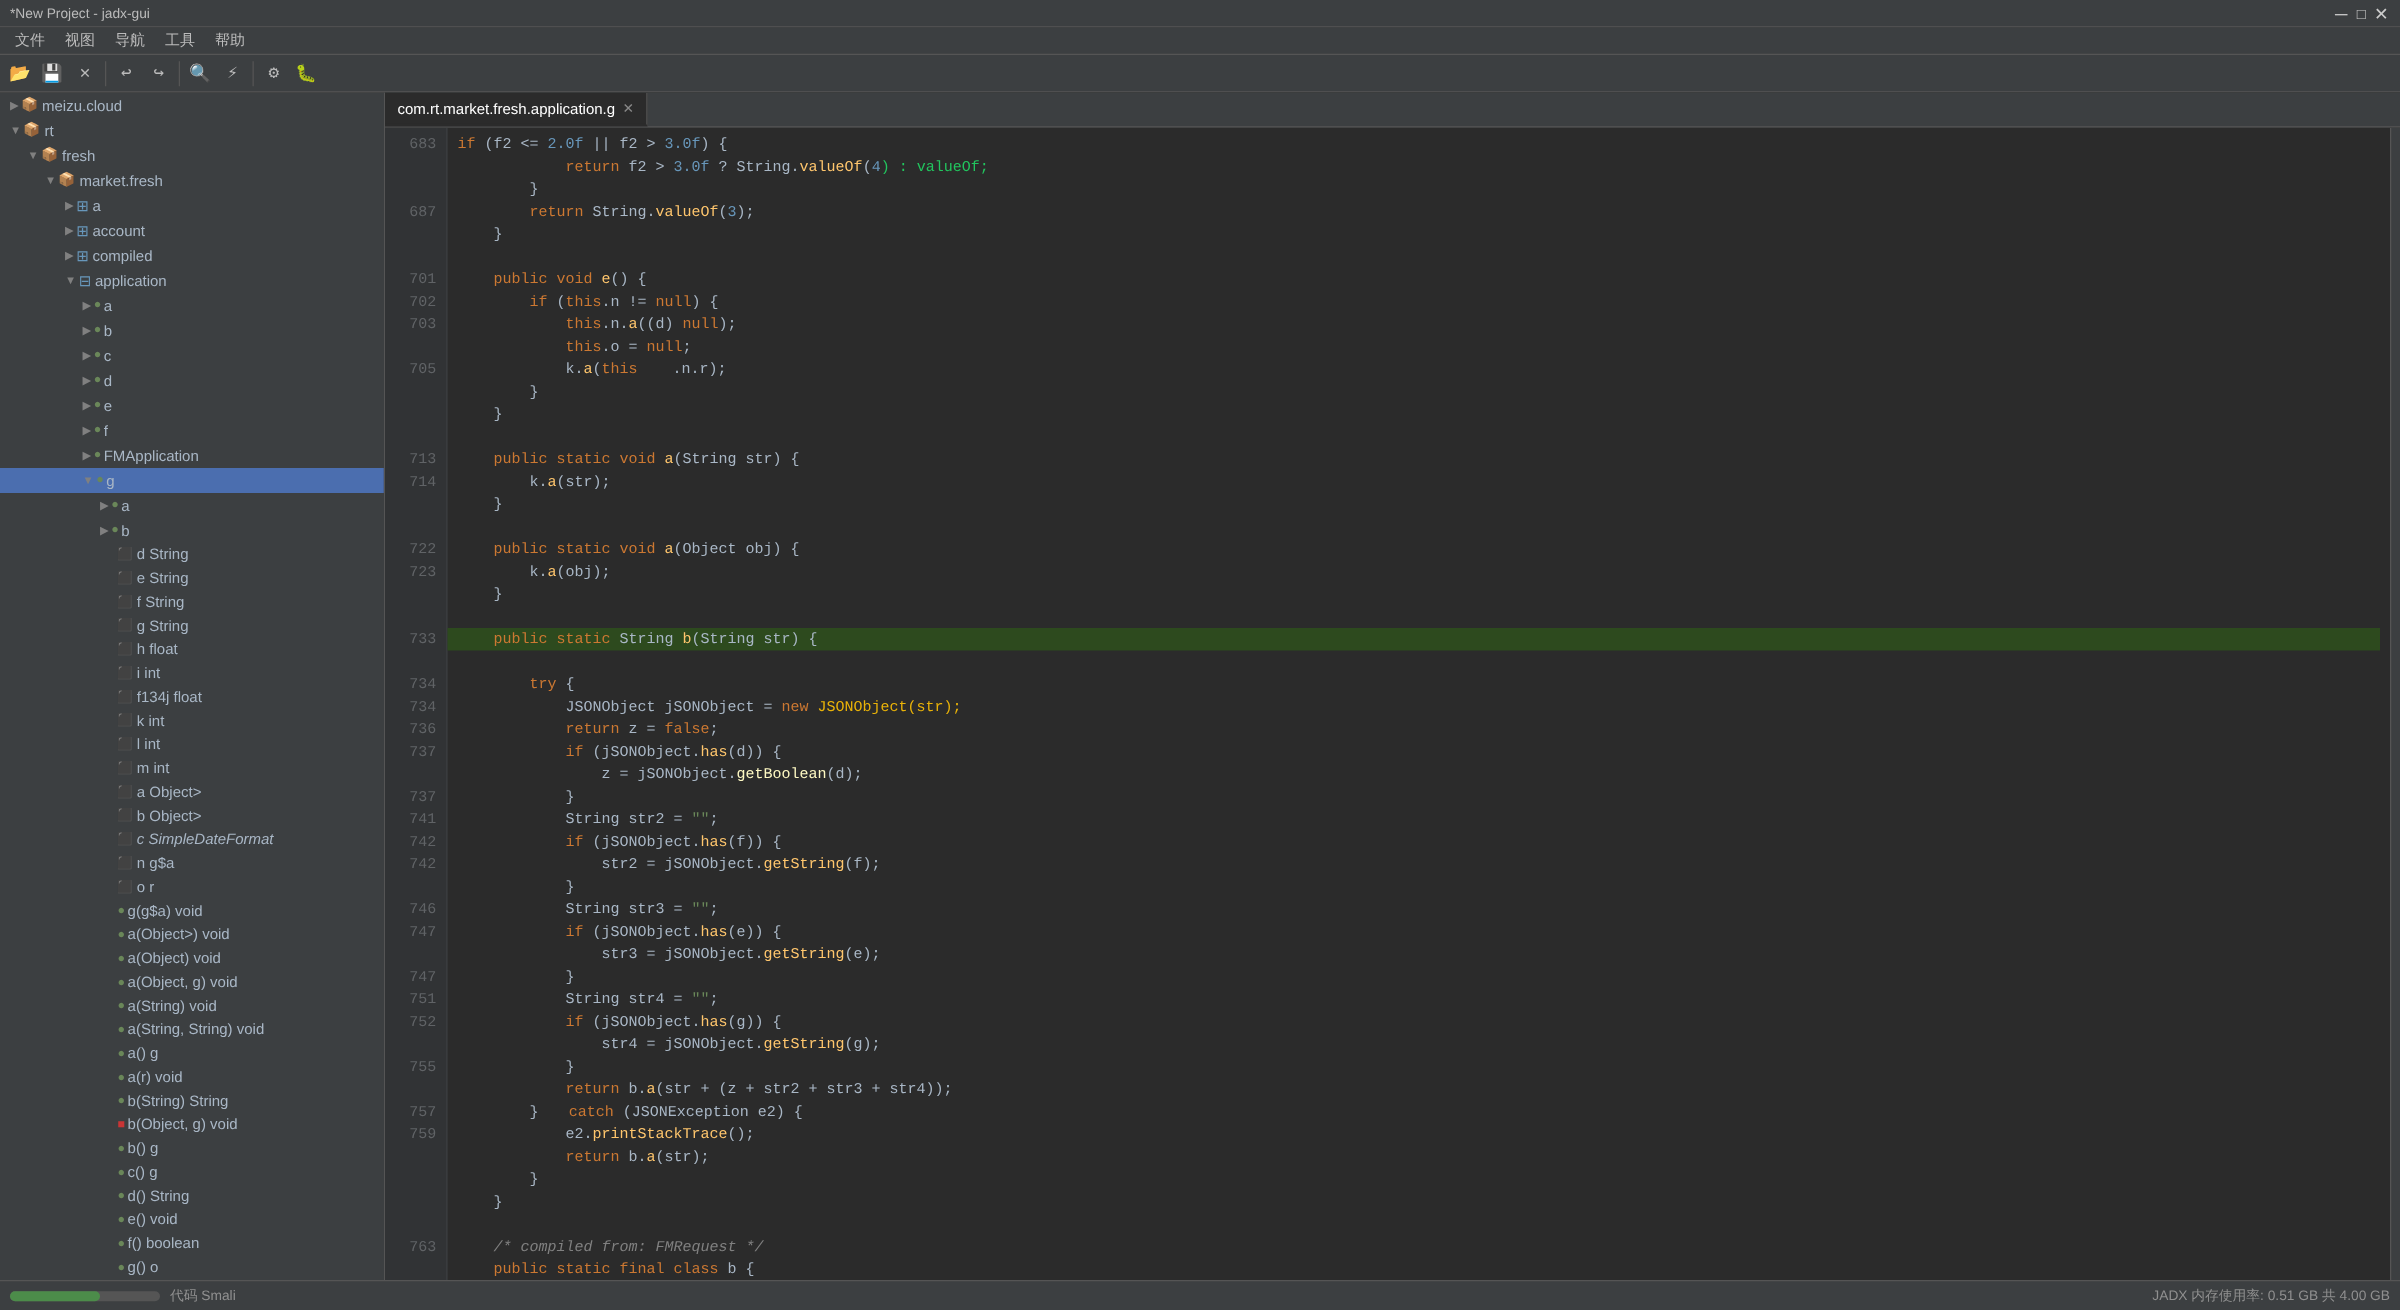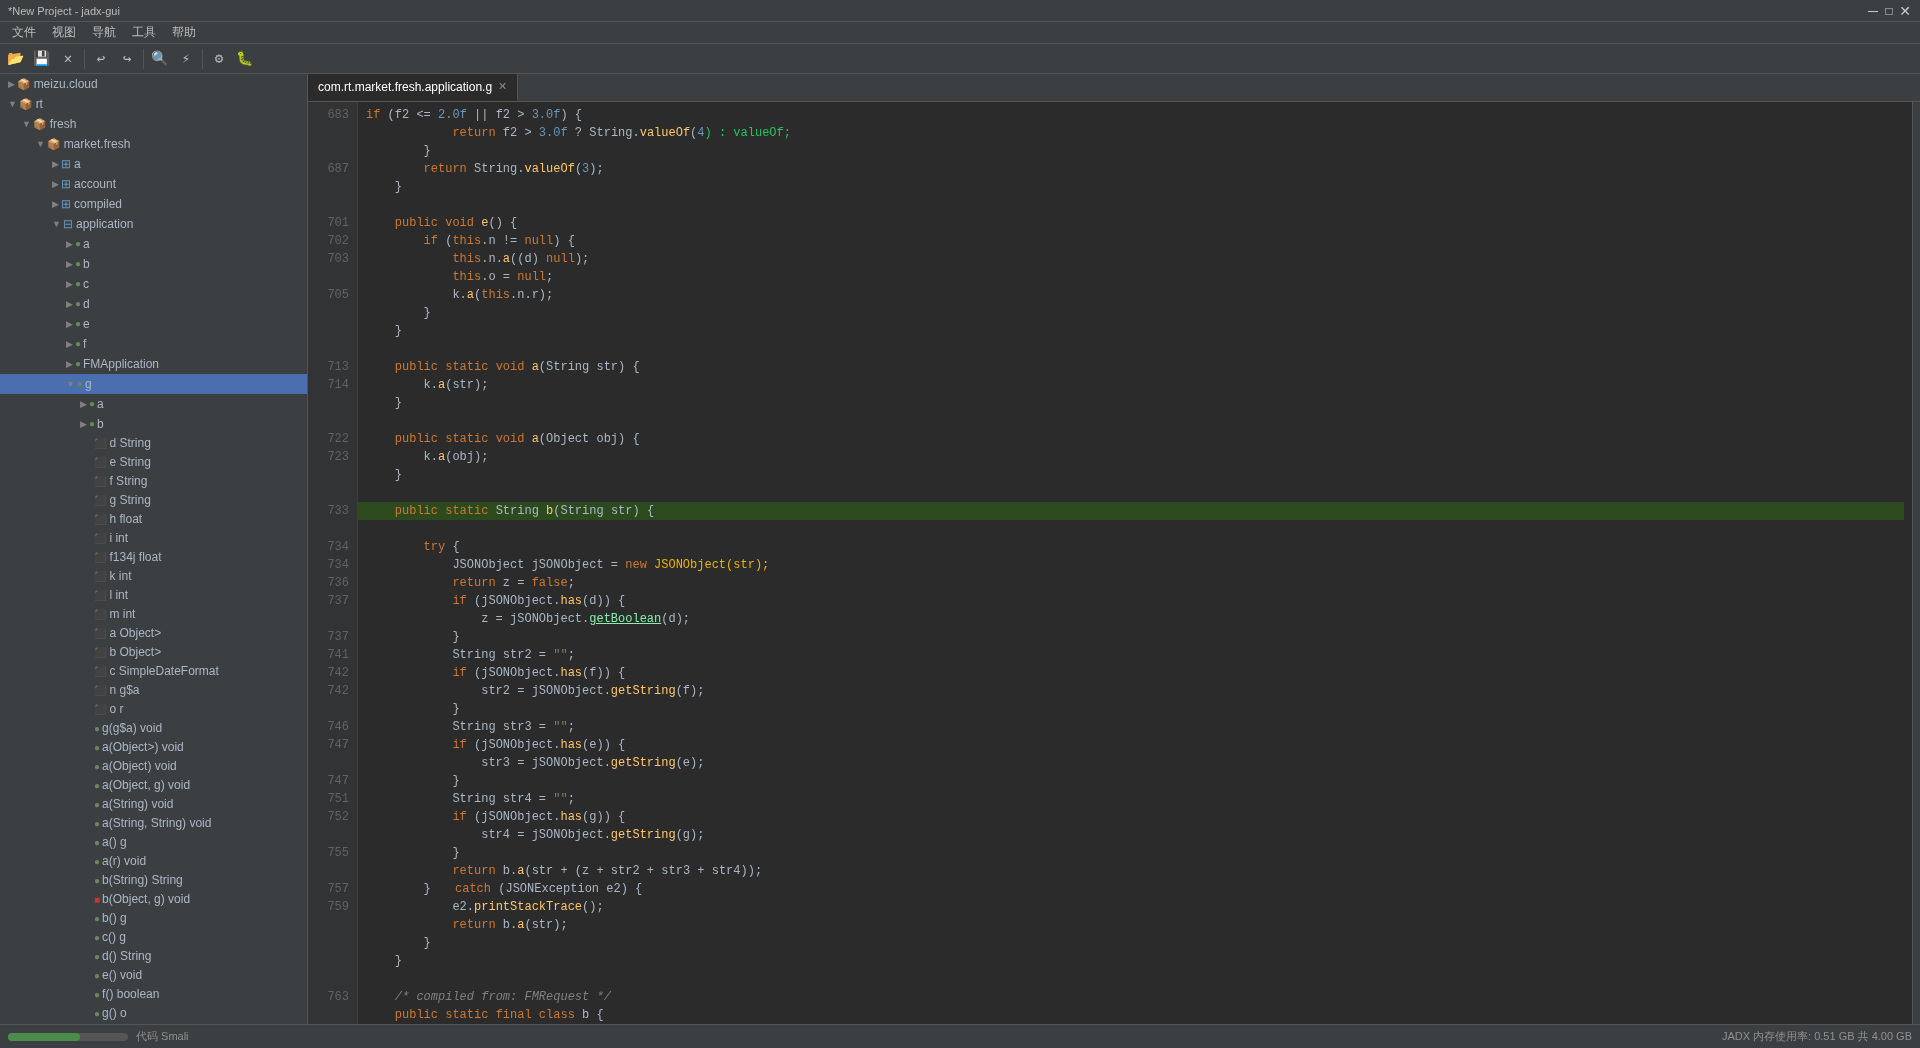--- a/index.html
+++ b/index.html
@@ -470,21 +470,21 @@
       <span style="color:#a9b7c6;">a Object&gt;</span>
     </div>
     <div class="method-item">
       <span style="width:90px;display:inline-block;"></span>
       <span style="color:#9876aa;margin-right:3px;font-size:10px;">⬛</span>
       <span style="color:#a9b7c6;">b Object&gt;</span>
     </div>
     <div class="method-item">
       <span style="width:90px;display:inline-block;"></span>
       <span style="color:#9876aa;margin-right:3px;font-size:10px;">⬛</span>
-      <span style="color:#a9b7c6;">c SimpleDateFormat</span>
+      <span style="color:#a9b7c6;font-style:italic;">c SimpleDateFormat</span>
     </div>
     <div class="method-item">
       <span style="width:90px;display:inline-block;"></span>
       <span style="color:#9876aa;margin-right:3px;font-size:10px;">⬛</span>
       <span style="color:#a9b7c6;">n g$a</span>
     </div>
     <div class="method-item">
       <span style="width:90px;display:inline-block;"></span>
       <span style="color:#9876aa;margin-right:3px;font-size:10px;">⬛</span>
       <span style="color:#a9b7c6;">o r</span>
@@ -643,38 +643,38 @@
       <div id="code-content"><span style="color:#cc7832;">if</span> <span style="color:#a9b7c6;">(f2 &lt;= </span><span style="color:#6897bb;">2.0f</span><span style="color:#a9b7c6;"> || f2 &gt; </span><span style="color:#6897bb;">3.0f</span><span style="color:#a9b7c6;">) {</span>
             <span style="color:#cc7832;">return</span> <span style="color:#a9b7c6;">f2 &gt; </span><span style="color:#6897bb;">3.0f</span><span style="color:#a9b7c6;"> ? String.</span><span style="color:#ffc66d;">valueOf</span><span style="color:#a9b7c6;">(</span><span style="color:#6897bb;">4</span><span style="color:#22c55e;">) : valueOf;</span>
         <span style="color:#a9b7c6;">}</span>
         <span style="color:#cc7832;">return</span> <span style="color:#a9b7c6;">String.</span><span style="color:#ffc66d;">valueOf</span><span style="color:#a9b7c6;">(</span><span style="color:#6897bb;">3</span><span style="color:#a9b7c6;">);</span>
     <span style="color:#a9b7c6;">}</span>
 
     <span style="color:#cc7832;">public void</span> <span style="color:#ffc66d;">e</span><span style="color:#a9b7c6;">() {</span>
         <span style="color:#cc7832;">if</span> <span style="color:#a9b7c6;">(</span><span style="color:#cc7832;">this</span><span style="color:#a9b7c6;">.n != </span><span style="color:#cc7832;">null</span><span style="color:#a9b7c6;">) {</span>
             <span style="color:#cc7832;">this</span><span style="color:#a9b7c6;">.n.</span><span style="color:#ffc66d;">a</span><span style="color:#a9b7c6;">((d) </span><span style="color:#cc7832;">null</span><span style="color:#a9b7c6;">);</span>
             <span style="color:#cc7832;">this</span><span style="color:#a9b7c6;">.o = </span><span style="color:#cc7832;">null</span><span style="color:#a9b7c6;">;</span>
-            <span style="color:#a9b7c6;">k.</span><span style="color:#ffc66d;">a</span><span style="color:#a9b7c6;">(</span><span style="color:#cc7832;">this</span><span style="color:#a9b7c6;">.n.r);</span>
+            <span style="color:#a9b7c6;">k.</span><span style="color:#ffc66d;">a</span><span style="color:#a9b7c6;">(</span><span style="color:#cc7832;">this</span><span style="color:#a9b7c6;margin-left:28px;">.n.r);</span>
         <span style="color:#a9b7c6;">}</span>
     <span style="color:#a9b7c6;">}</span>
 
     <span style="color:#cc7832;">public static void</span> <span style="color:#ffc66d;">a</span><span style="color:#a9b7c6;">(String str) {</span>
         <span style="color:#a9b7c6;">k.</span><span style="color:#ffc66d;">a</span><span style="color:#a9b7c6;">(str);</span>
     <span style="color:#a9b7c6;">}</span>
 
     <span style="color:#cc7832;">public static void</span> <span style="color:#ffc66d;">a</span><span style="color:#a9b7c6;">(Object obj) {</span>
         <span style="color:#a9b7c6;">k.</span><span style="color:#ffc66d;">a</span><span style="color:#a9b7c6;">(obj);</span>
     <span style="color:#a9b7c6;">}</span>
 
 <span style="background:#2d4a1e;display:block;margin-left:-8px;padding-left:8px;">    <span style="color:#cc7832;">public static</span> <span style="color:#a9b7c6;">String </span><span style="color:#ffc66d;">b</span><span style="color:#a9b7c6;">(String str) {</span></span>
         <span style="color:#cc7832;">try</span> <span style="color:#a9b7c6;">{</span>
             <span style="color:#a9b7c6;">JSONObject jSONObject = </span><span style="color:#cc7832;">new</span><span style="color:#eab308;"> JSONObject(str);</span>
             <span style="color:#cc7832;">return</span><span style="color:#a9b7c6;"> z = </span><span style="color:#cc7832;">false</span><span style="color:#a9b7c6;">;</span>
             <span style="color:#cc7832;">if</span> <span style="color:#a9b7c6;">(jSONObject.</span><span style="color:#ffc66d;">has</span><span style="color:#a9b7c6;">(d)) {</span>
-                <span style="color:#a9b7c6;">z = jSONObject.</span><span style="color:#86efac;text-decoration:underline;">getBoolean</span><span style="color:#a9b7c6;">(d);</span>
+                <span style="color:#a9b7c6;">z = jSONObject.</span><span style="color:#fef9c3;">getBoolean</span><span style="color:#a9b7c6;">(d);</span>
             <span style="color:#a9b7c6;">}</span>
             <span style="color:#a9b7c6;">String str2 = </span><span style="color:#6a8759;">""</span><span style="color:#a9b7c6;">;</span>
             <span style="color:#cc7832;">if</span> <span style="color:#a9b7c6;">(jSONObject.</span><span style="color:#ffc66d;">has</span><span style="color:#a9b7c6;">(f)) {</span>
                 <span style="color:#a9b7c6;">str2 = jSONObject.</span><span style="color:#ffc66d;">getString</span><span style="color:#a9b7c6;">(f);</span>
             <span style="color:#a9b7c6;">}</span>
             <span style="color:#a9b7c6;">String str3 = </span><span style="color:#6a8759;">""</span><span style="color:#a9b7c6;">;</span>
             <span style="color:#cc7832;">if</span> <span style="color:#a9b7c6;">(jSONObject.</span><span style="color:#ffc66d;">has</span><span style="color:#a9b7c6;">(e)) {</span>
                 <span style="color:#a9b7c6;">str3 = jSONObject.</span><span style="color:#ffc66d;">getString</span><span style="color:#a9b7c6;">(e);</span>
             <span style="color:#a9b7c6;">}</span>
             <span style="color:#a9b7c6;">String str4 = </span><span style="color:#6a8759;">""</span><span style="color:#a9b7c6;">;</span>

